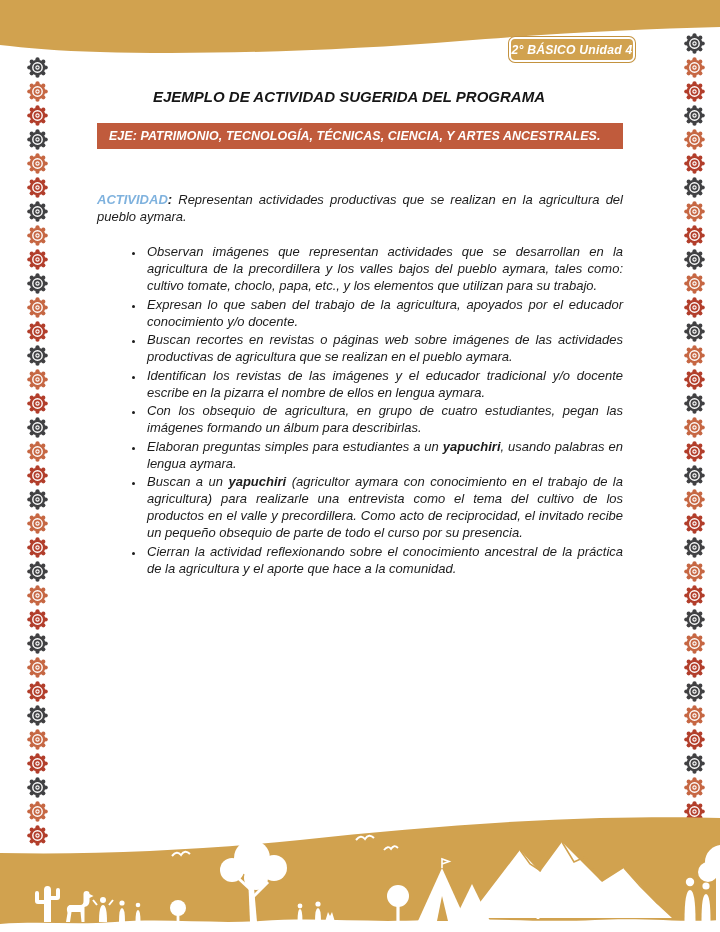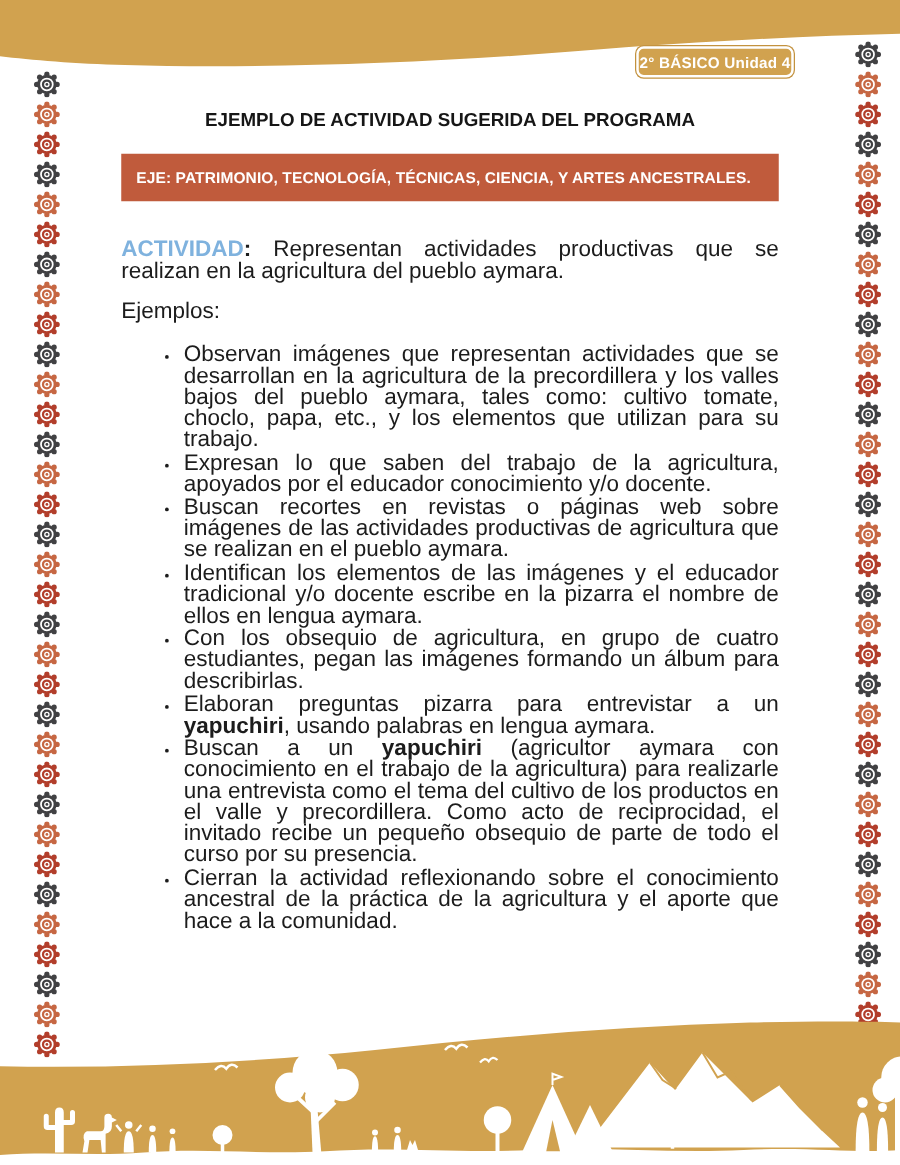--- a/index.html
+++ b/index.html
@@ -1,41 +1,41 @@
 <!DOCTYPE html>
 <html style="--gold: #D1A24F; --gold-dark: #C3923F; --terracotta: #C05B3C; --activity-blue: #7FB2DE;"><head>
 <meta charset="utf-8">
 <style>
   * { margin:0; padding:0; box-sizing:border-box; }
   html,body { background:#ffffff; }
   body { font-family:"Liberation Sans", sans-serif; }
   .page {
     position:relative; width:720px; height:932px; margin:0 auto;
-    background:#fff; overflow:hidden;
+    background:#fff; overflow:hidden;font-style:italic;
   }
   .top-band { position:absolute; top:0; left:0; width:720px; height:62px; display:block; }
   .unit-badge {
     position:absolute; top:37px; left:509px; width:126px; height:25px;
     background:var(--gold); border:2px solid #fff; border-radius:6px;
     color:#fff; font-size:12.2px; font-weight:600; letter-spacing:.2px;
     display:flex; align-items:center; justify-content:center;
     box-shadow:0 0 0 1px var(--gold-dark);
   }
   .page-title {
-    position:absolute; top:88px; left:97px; width:526px;
+    position:absolute; top:88px; left:86px; width:526px;
     text-align:center; font-size:15px; font-weight:700; color:#161616;
   }
   .eje-banner {
-    position:absolute; top:123px; left:97px; width:526px; height:38px;
+    position:absolute; top:123px; left:97px; width:526px; height:26px;
     background:var(--terracotta); color:#fff; font-size:12.4px; font-weight:700;
     display:flex; align-items:center; padding:0 12px; letter-spacing:.1px;
   }
   .content {
     position:absolute; top:191px; left:97px; width:526px;
-    font-size:18px; line-height:17px; color:#1c1c1c; text-align:justify;
+    font-size:13px; line-height:17px; color:#1c1c1c; text-align:justify;
   }
   .activity-label { color:var(--activity-blue); font-weight:700; }
   .activity-colon { font-weight:700; color:#1c1c1c; }
   .examples-label { margin-top:15px; text-align:left; }
   ul.bullets { margin-top:18px; padding-left:48px; list-style:disc outside; }
   ul.bullets li { margin-bottom:1.5px; padding-left:2px; }
   ul.bullets li::marker { color:#1c1c1c; font-size:11px; }
   .chain { position:absolute; display:flex; flex-direction:column; gap:3px; }
   .chain-left { left:27px; top:57px; }
   .chain-right { left:684px; top:33px; }
@@ -52,28 +52,27 @@
   </svg>
 
   <div class="unit-badge">2° BÁSICO Unidad 4</div>
 
   <div class="page-title">EJEMPLO DE ACTIVIDAD SUGERIDA DEL PROGRAMA</div>
 
   <div class="eje-banner">EJE: PATRIMONIO, TECNOLOGÍA, TÉCNICAS, CIENCIA, Y ARTES ANCESTRALES.</div>
 
   <div class="content">
     <p><span class="activity-label">ACTIVIDAD</span><span class="activity-colon">: </span><span>Representan actividades productivas que se realizan en la agricultura del pueblo aymara.</span></p>
-    <p class="examples-label">Ejemplos:</p>
     <ul class="bullets">
         <li><span>Observan imágenes que representan actividades que se desarrollan en la agricultura de la precordillera y los valles bajos del pueblo aymara, tales como: cultivo tomate, choclo, papa, etc., y los elementos que utilizan para su trabajo.</span></li>
         <li><span>Expresan lo que saben del trabajo de la agricultura, apoyados por el educador conocimiento y/o docente.</span></li>
         <li><span>Buscan recortes en revistas o páginas web sobre imágenes de las actividades productivas de agricultura que se realizan en el pueblo aymara.</span></li>
-        <li><span>Identifican los elementos de las imágenes y el educador tradicional y/o docente escribe en la pizarra el nombre de ellos en lengua aymara.</span></li>
+        <li><span>Identifican los revistas de las imágenes y el educador tradicional y/o docente escribe en la pizarra el nombre de ellos en lengua aymara.</span></li>
         <li><span>Con los obsequio de agricultura, en grupo de cuatro estudiantes, pegan las imágenes formando un álbum para describirlas.</span></li>
-        <li><span>Elaboran preguntas pizarra para entrevistar a un </span><b>yapuchiri</b><span>, usando palabras en lengua aymara.</span></li>
+        <li><span>Elaboran preguntas simples para estudiantes a un </span><b>yapuchiri</b><span>, usando palabras en lengua aymara.</span></li>
         <li><span>Buscan a un </span><b>yapuchiri</b><span> (agricultor aymara con conocimiento en el trabajo de la agricultura) para realizarle una entrevista como el tema del cultivo de los productos en el valle y precordillera. Como acto de reciprocidad, el invitado recibe un pequeño obsequio de parte de todo el curso por su presencia.</span></li>
         <li><span>Cierran la actividad reflexionando sobre el conocimiento ancestral de la práctica de la agricultura y el aporte que hace a la comunidad.</span></li>
       </ul>
   </div>
 
   <div class="chain chain-left">
       <svg width="21" height="21" viewBox="0 0 21 21">
     <g fill="#414143">
           <circle cx="18.70" cy="10.50" r="2.1"></circle>
           <circle cx="16.30" cy="16.30" r="2.1"></circle>

